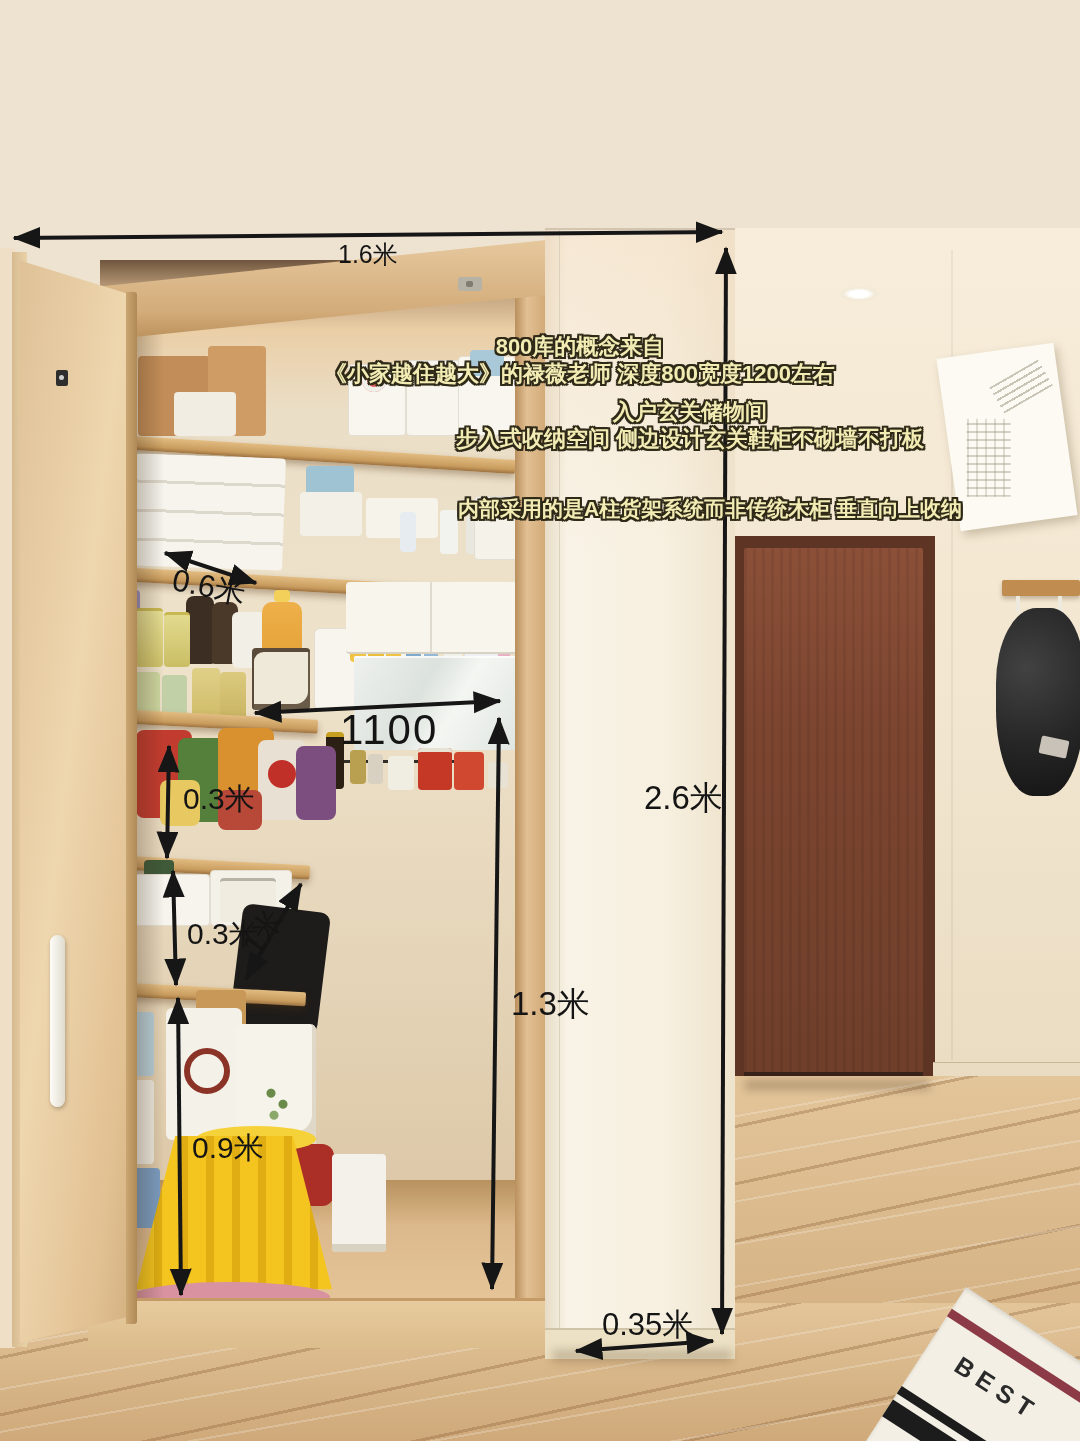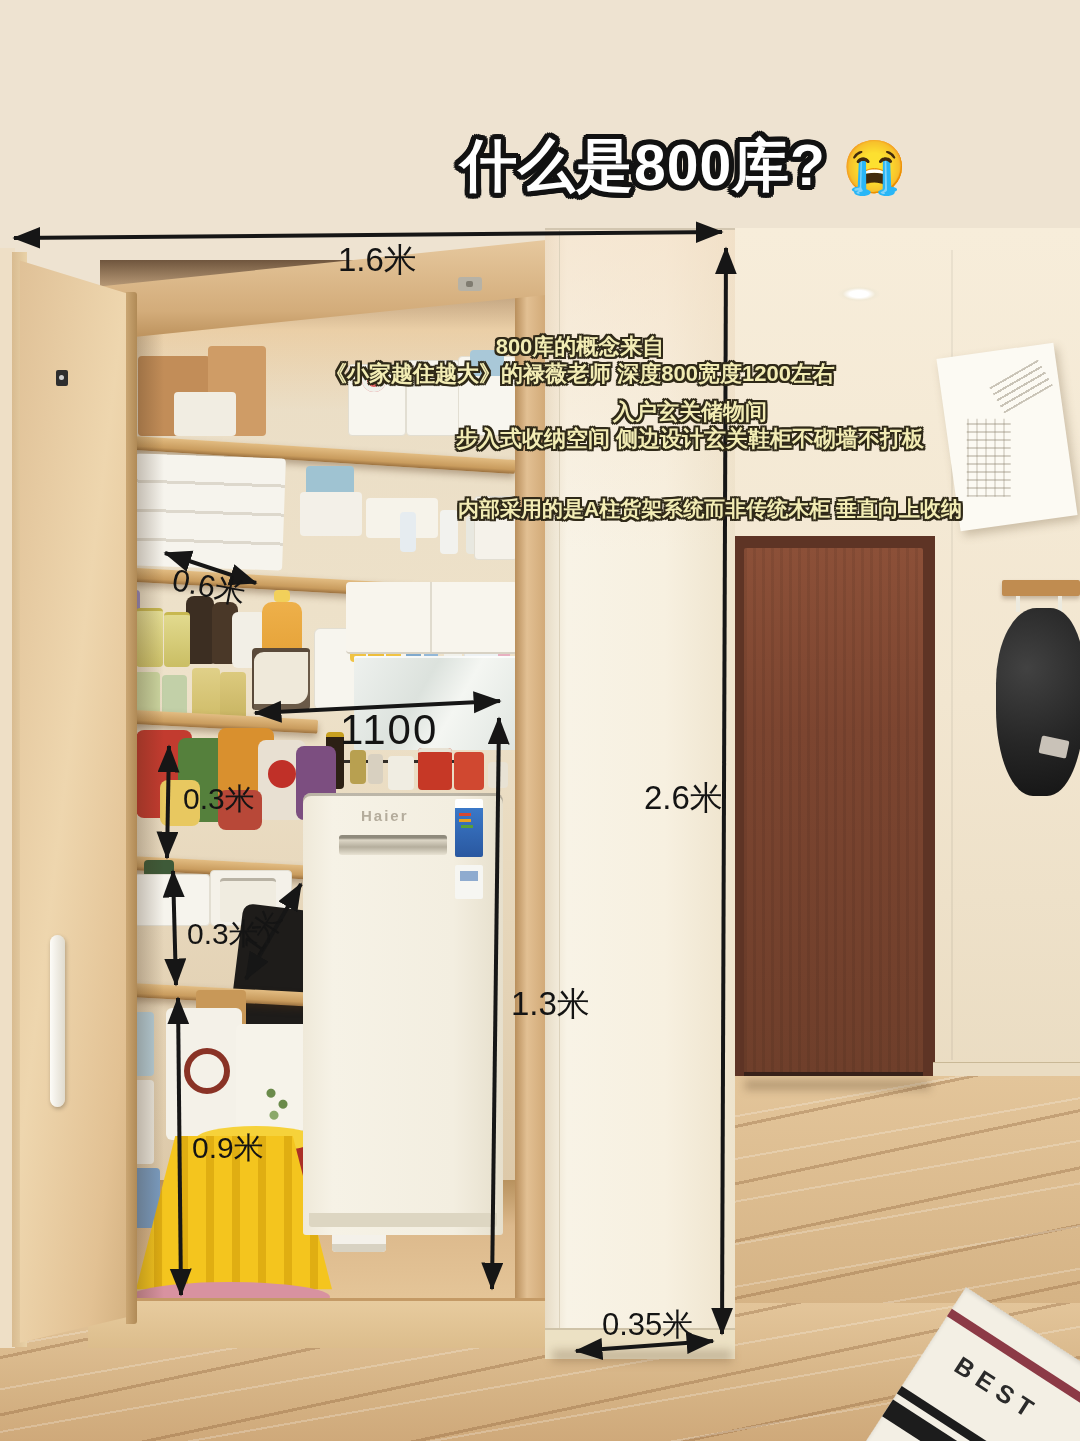--- a/index.html
+++ b/index.html
@@ -112,21 +112,21 @@
     background:linear-gradient(180deg,#ffffff 0 9px,#3a78c8 9px,#2a58a0 100%);}
   .fridge .energy i{position:absolute;left:4px;top:14px;width:12px;height:3px;background:#d84830;display:block;
     box-shadow:0 6px 0 #e8a020,2px 12px 0 #58a038;}
   .fridge .stick{left:152px;top:72px;width:28px;height:34px;background:#f6f6f2;border-radius:2px;}
   .fridge .stick i{position:absolute;left:5px;top:6px;width:18px;height:10px;background:#4a7ab8;opacity:.6;display:block;}
   .fridge .kick{left:6px;top:420px;width:188px;height:14px;background:#ddd6c2;border-radius:0 0 3px 3px;}
 
   
   svg.annot{left:0;top:0;width:1080px;height:1441px;pointer-events:none;}
   .dim{position:absolute;color:#141414;white-space:nowrap;}
-  .d-top{left:338px;top:238px;font-size:33px;}
+  .d-top{left:338px;top:238px;font-size:25px;}
   .d-depth{left:172px;top:566px;font-size:31px;transform:rotate(11deg);}
   .d-1100{left:340px;top:706px;font-size:42px;letter-spacing:2px;}
   .d-03a{left:183px;top:779px;font-size:30px;}
   .d-03b{left:187px;top:914px;font-size:30px;}
   .d-1m{left:240px;top:912px;font-size:30px;transform:rotate(-56deg);}
   .d-26{left:644px;top:776px;font-size:33px;}
   .d-13{left:511px;top:982px;font-size:33px;}
   .d-09{left:192px;top:1128px;font-size:30px;}
   .d-035{left:602px;top:1304px;font-size:31px;}
 
@@ -275,31 +275,20 @@
          radial-gradient(circle at 40% 80%,#8aa86a 4px,transparent 5px);"></div>
     <div class="obj" style="left:152px;top:884px;width:82px;height:62px;border-radius:12px;background:#ab2f26;"></div>
     <div class="obj" style="left:232px;top:894px;width:54px;height:98px;background:#f4f1ea;
          box-shadow:inset 0 -20px 0 -12px #d8d2c2;"></div>
     <div class="obj" style="left:96px;top:866px;width:120px;height:26px;border-radius:50%;background:#f6d23a;"></div>
     <div class="obj" style="left:36px;top:876px;width:196px;height:158px;border-radius:0;
          clip-path:polygon(20% 0,80% 0,100% 97%,0 97%);
          background:repeating-linear-gradient(90deg,#f4c51e 0 18px,#e0ae12 18px 26px);"></div>
     <div class="obj" style="left:30px;top:1022px;width:200px;height:30px;border-radius:50%;background:#d892a0;"></div>
 
-    <div class="abs fridge">
-      <div class="abs logo">Haier</div>
-      <div class="abs hdl"></div>
-      <div class="abs energy">
-          <i></i>
-        </div>
-      <div class="abs stick">
-          <i></i>
-        </div>
-      <div class="abs kick"></div>
-    </div>
 
     <div class="abs post-r"></div>
     <div class="abs door-shadow-in"></div>
   </div>
 
   <div class="abs lintel"></div>
   <div class="abs latch">
       <i></i>
     </div>
   <div class="abs sill"></div>
@@ -353,17 +342,14 @@
     <div>《小家越住越大》的禄薇老师 深度800宽度1200左右</div>
   </div>
   <div class="note note-system">
     <div>内部采用的是A柱货架系统而非传统木柜 垂直向上收纳</div>
   </div>
   <div class="note note-entry">
     <div>入户玄关储物间</div>
     <div>步入式收纳空间 侧边设计玄关鞋柜不砌墙不打板</div>
   </div>
 
-  <div class="abs title">
-    <span>什么是800库?</span><span class="emo">😭</span>
-  </div>
 
 </div>
 
 </body></html>

